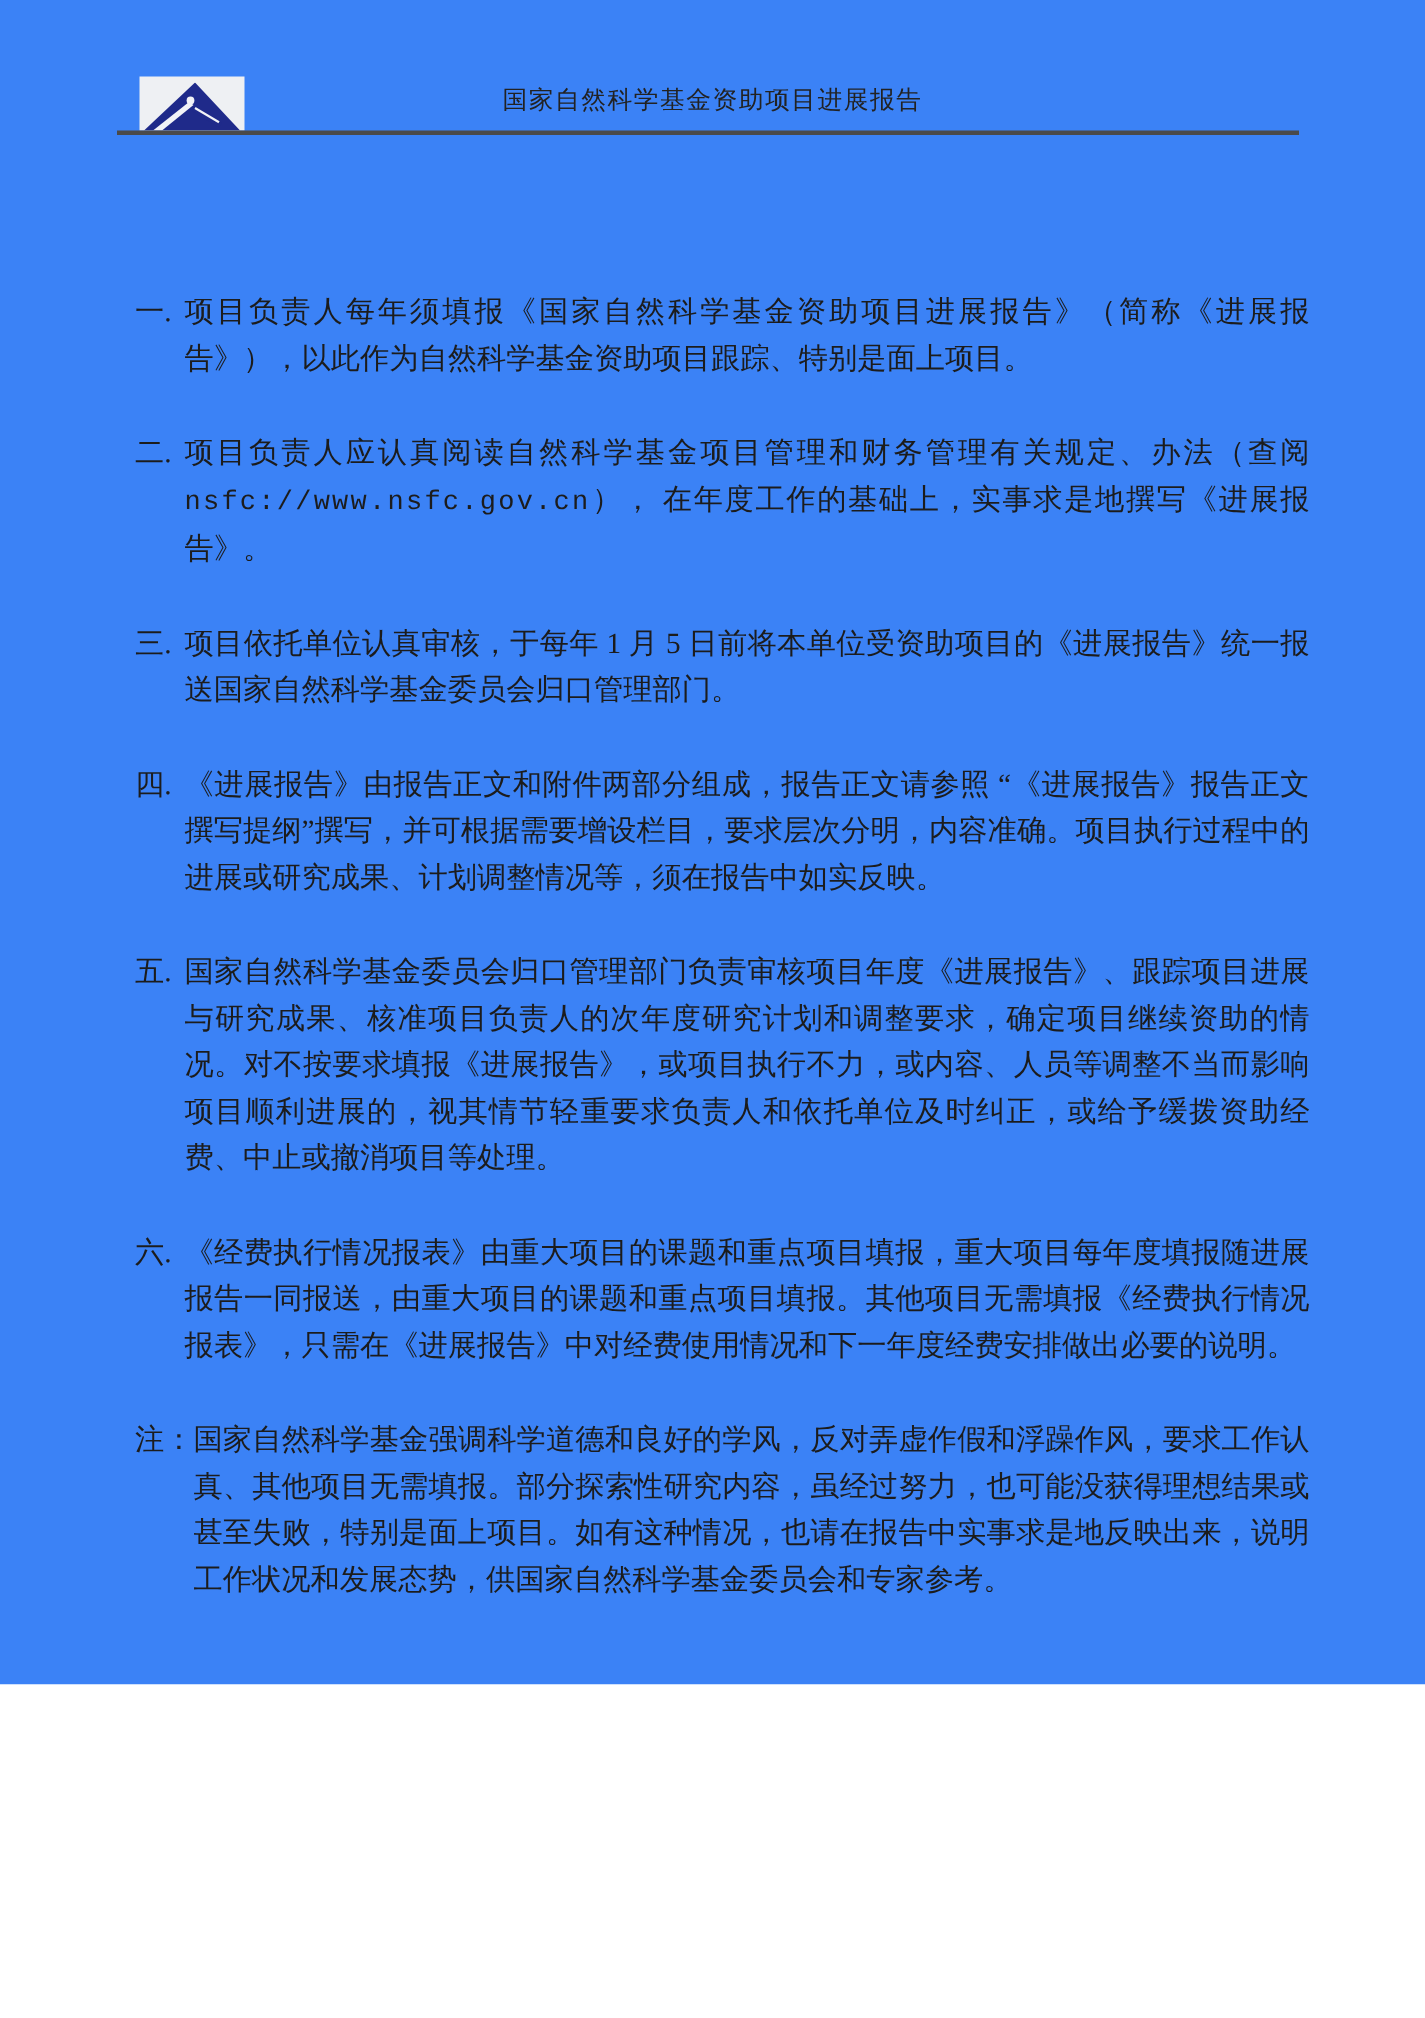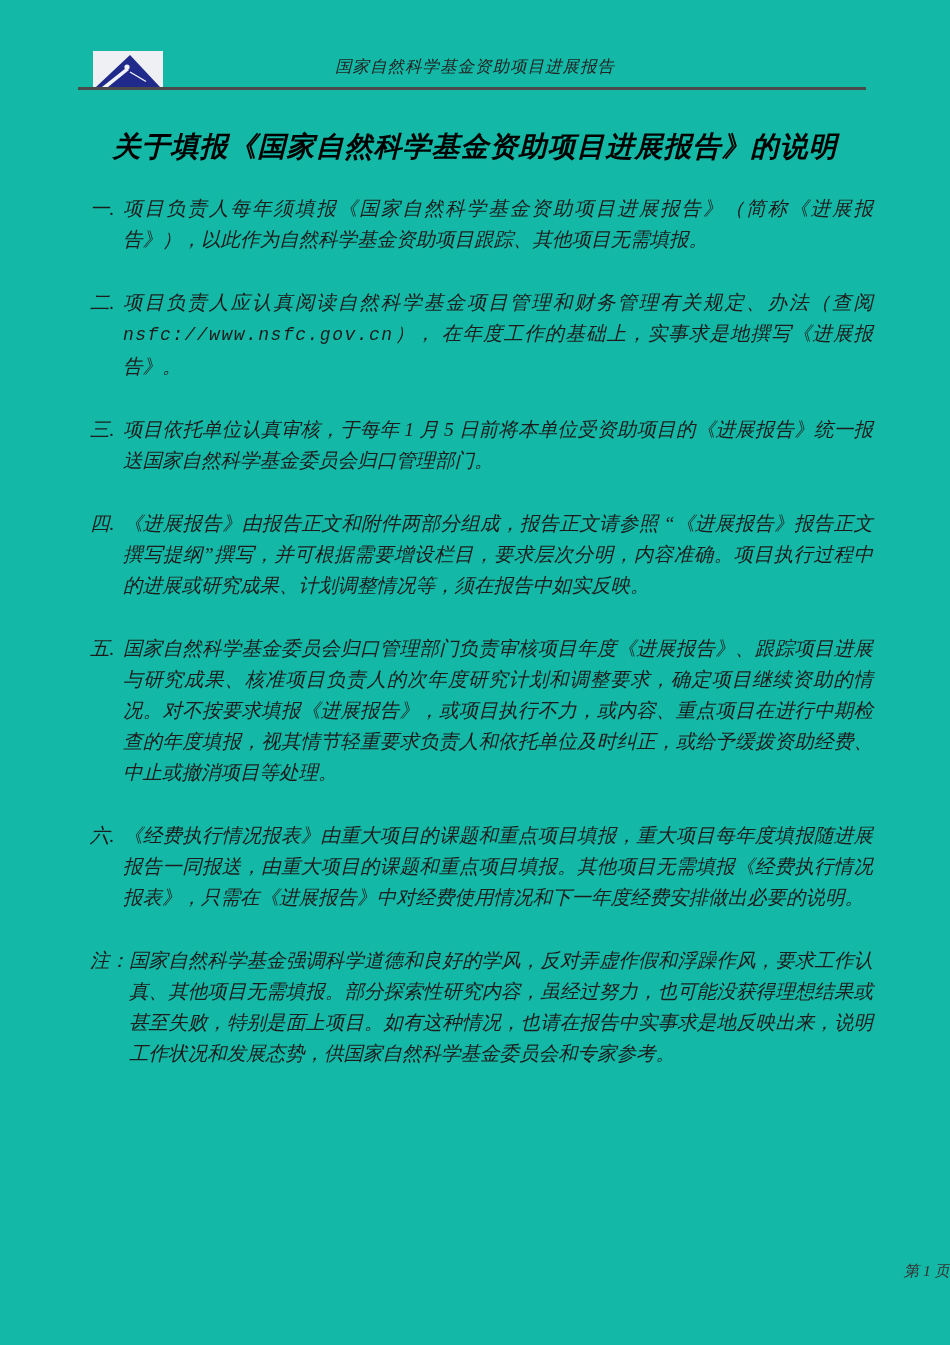--- a/index.html
+++ b/index.html
@@ -3,26 +3,25 @@
 <meta charset="utf-8">
 <style>
   html, body {
     margin: 0;
     padding: 0;
     background: #ffffff;
   }
   .page {
     position: relative;
     width: 950px;
-    height: 1345px;
-    background: #14b8a6;
+    height: 1123px;
+    background: #3b82f6;
     font-family: "Liberation Serif", serif;
     color: #1c1c1c;
     overflow: hidden;
-    font-style: italic;
   }
   
   .header {
     position: relative;
     height: 91px;
   }
   .logo-box {
     position: absolute;
     left: 93px;
     top: 51px;
@@ -114,46 +113,45 @@
         <path d="M6 32 L30 13 L33 15 L12 32 Z" fill="#f2f3f7"></path>
         <circle cx="31" cy="12" r="2.6" fill="#f2f3f7"></circle>
         <path d="M33 16 L52 27 L50 30 L32 19 Z" fill="#1f2a8a"></path>
         <path d="M34 17 L50 26.5" stroke="#f2f3f7" stroke-width="1.4" fill="none"></path>
       </svg>
     </div>
     <div class="header-title">国家自然科学基金资助项目进展报告</div>
     <div class="header-rule"></div>
   </div>
 
-  <h1 class="doc-title">关于填报《国家自然科学基金资助项目进展报告》的说明</h1>
 
   <div class="content">
     <div class="para">
       <span class="marker">一.</span>
-      <span class="ptext"><span class="seg-text">项目负责人每年须填报《国家自然科学基金资助项目进展报告》（简称《进展报告》），以此作为自然科学基金资助项目跟踪、其他项目无需填报。</span></span>
+      <span class="ptext"><span class="seg-text">项目负责人每年须填报《国家自然科学基金资助项目进展报告》（简称《进展报告》），以此作为自然科学基金资助项目跟踪、特别是面上项目。</span></span>
     </div>
 
     <div class="para">
       <span class="marker">二.</span>
       <span class="ptext"><span class="seg-text">项目负责人应认真阅读自然科学基金项目管理和财务管理有关规定、办法（查阅 </span><span class="seg-url">nsfc://www.nsfc.gov.cn</span><span class="seg-text">）， 在年度工作的基础上，实事求是地撰写《进展报告》。</span></span>
     </div>
 
     <div class="para">
       <span class="marker">三.</span>
       <span class="ptext"><span class="seg-text">项目依托单位认真审核，于每年 1 月 5 日前将本单位受资助项目的《进展报告》统一报送国家自然科学基金委员会归口管理部门。</span></span>
     </div>
 
     <div class="para">
       <span class="marker">四.</span>
       <span class="ptext"><span class="seg-text">《进展报告》由报告正文和附件两部分组成，报告正文请参照 “《进展报告》报告正文撰写提纲”撰写，并可根据需要增设栏目，要求层次分明，内容准确。项目执行过程中的进展或研究成果、计划调整情况等，须在报告中如实反映。</span></span>
     </div>
 
     <div class="para">
       <span class="marker">五.</span>
-      <span class="ptext"><span class="seg-text">国家自然科学基金委员会归口管理部门负责审核项目年度《进展报告》、跟踪项目进展与研究成果、核准项目负责人的次年度研究计划和调整要求，确定项目继续资助的情况。对不按要求填报《进展报告》，或项目执行不力，或内容、重点项目在进行中期检查的年度填报，视其情节轻重要求负责人和依托单位及时纠正，或给予缓拨资助经费、中止或撤消项目等处理。</span></span>
+      <span class="ptext"><span class="seg-text">国家自然科学基金委员会归口管理部门负责审核项目年度《进展报告》、跟踪项目进展与研究成果、核准项目负责人的次年度研究计划和调整要求，确定项目继续资助的情况。对不按要求填报《进展报告》，或项目执行不力，或内容、人员等调整不当而影响项目顺利进展的，视其情节轻重要求负责人和依托单位及时纠正，或给予缓拨资助经费、中止或撤消项目等处理。</span></span>
     </div>
 
     <div class="para">
       <span class="marker">六.</span>
       <span class="ptext"><span class="seg-text">《经费执行情况报表》由重大项目的课题和重点项目填报，重大项目每年度填报随进展报告一同报送，由重大项目的课题和重点项目填报。其他项目无需填报《经费执行情况报表》，只需在《进展报告》中对经费使用情况和下一年度经费安排做出必要的说明。</span></span>
     </div>
 
     <div class="para">
       <span class="marker">注：</span>
       <span class="ptext"><span class="seg-text">国家自然科学基金强调科学道德和良好的学风，反对弄虚作假和浮躁作风，要求工作认真、其他项目无需填报。部分探索性研究内容，虽经过努力，也可能没获得理想结果或甚至失败，特别是面上项目。如有这种情况，也请在报告中实事求是地反映出来，说明工作状况和发展态势，供国家自然科学基金委员会和专家参考。</span></span>

